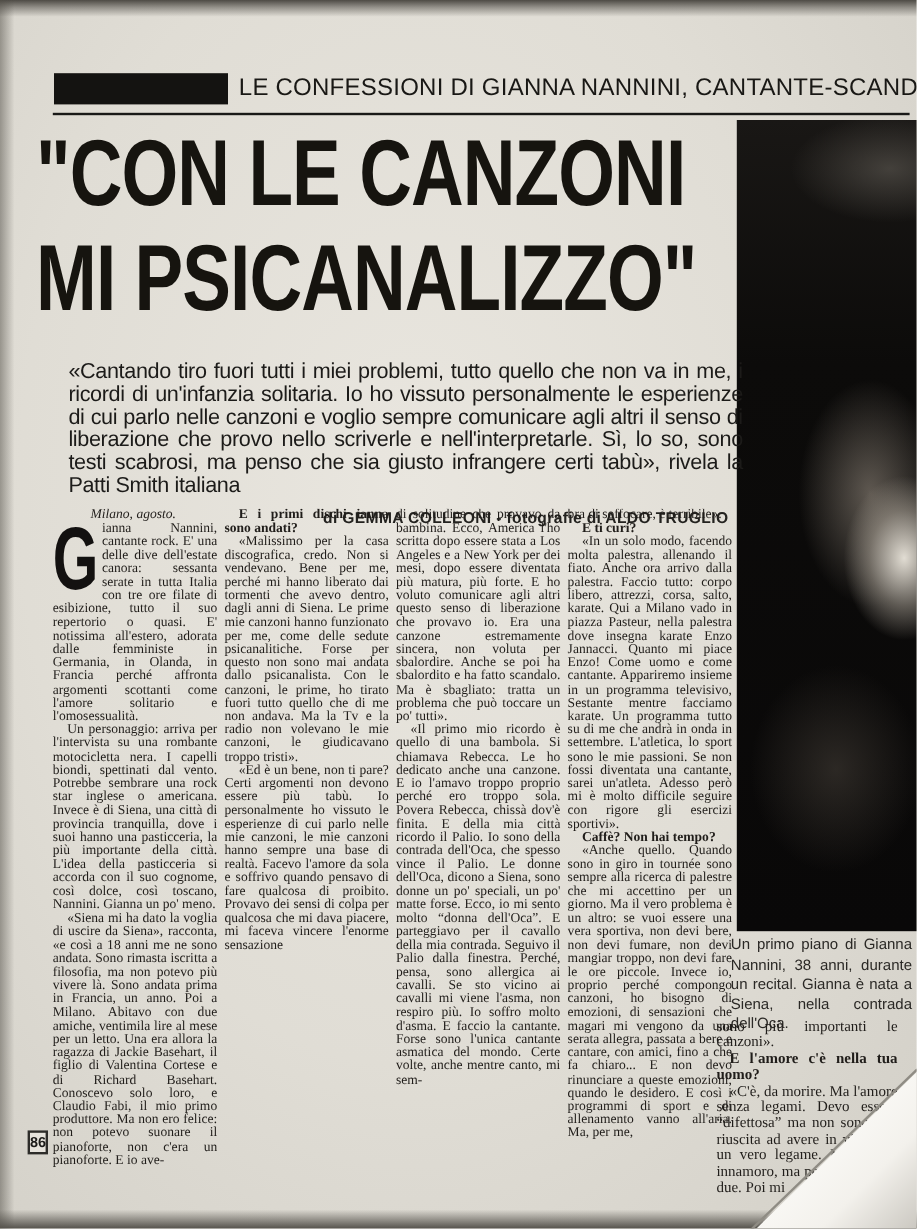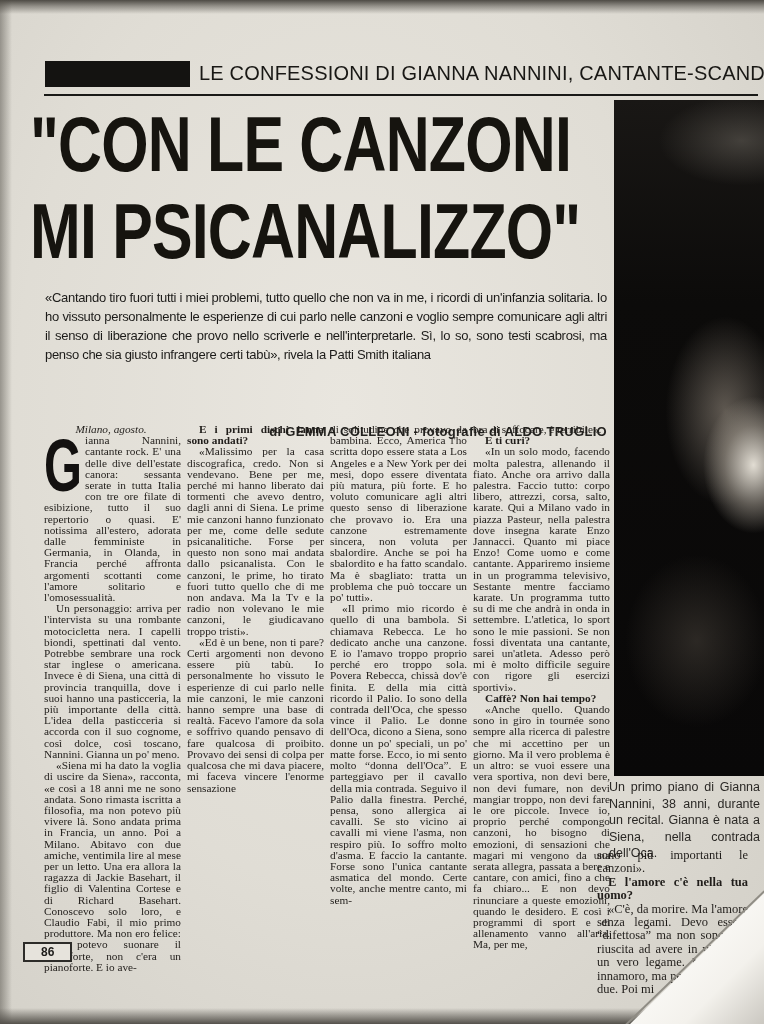--- a/index.html
+++ b/index.html
@@ -27,22 +27,22 @@
     transform:scaleX(.78);transform-origin:0 0;}
   
   .photo{position:absolute;left:614px;top:100px;width:150px;height:676px;
     background:
       radial-gradient(70px 95px at 93% 54%, rgba(236,231,221,.95), rgba(178,170,158,.5) 42%, rgba(0,0,0,0) 72%),
       radial-gradient(85px 135px at 74% 46%, rgba(150,140,128,.6), rgba(0,0,0,0) 70%),
       radial-gradient(110px 60px at 85% 6%, rgba(112,107,99,.5), rgba(0,0,0,0) 75%),
       radial-gradient(95px 115px at 55% 80%, rgba(72,66,59,.55), rgba(0,0,0,0) 75%),
       linear-gradient(180deg, #191715 0%, #0c0b0a 30%, #090808 100%);}
   
-  .lead{position:absolute;left:45px;top:288px;width:562px;margin:0;
-    font-family:"Liberation Sans", sans-serif;font-size:13px;letter-spacing:-.3px;
+  .lead{position:absolute;left:45px;top:288px;width:562px;margin:12px;
+    font-family:"Liberation Sans", sans-serif;font-size:18px;letter-spacing:-.3px;
     line-height:19px;text-align:justify;color:#1c1b19;}
   .byline{position:absolute;left:45px;top:424px;width:562px;text-align:right;
     font-family:"Liberation Sans", sans-serif;font-weight:bold;font-size:13px;
     letter-spacing:.3px;color:#23221f;}
   
   .col{position:absolute;top:424px;width:137px;height:566px;overflow:hidden;
     font-size:11.3px;line-height:11.2px;text-align:justify;color:#201d1a;}
   .col-1{left:44px}.col-2{left:187px}.col-3{left:330px}.col-4{left:473px}
   .para{margin:0;}
   .para.body{text-indent:12px;}
@@ -55,21 +55,21 @@
     color:#131110;transform:scaleX(.66);transform-origin:0 0;}
   
   .caption{position:absolute;left:609px;top:779px;width:151px;
     font-family:"Liberation Sans", sans-serif;font-size:12.5px;line-height:16.5px;
     text-align:justify;color:#2a2825;}
   .col-5{position:absolute;left:597px;top:849px;width:151px;height:166px;overflow:hidden;
     font-size:12.5px;line-height:13.4px;top:849px;}
   .col-5 .para.body,.col-5 .para.question{text-indent:11px;}
   
   .page-num{position:absolute;left:23px;top:942px;z-index:2;
-    border:2px solid #2d2c29;background:#e6e3dc;padding:0 16px;
+    border:2px solid #2d2c29;background:#e6e3dc;padding:0 0;
     font-family:"Liberation Sans", sans-serif;font-weight:bold;font-size:12px;
     line-height:16px;color:#1c1b19;}
   
   .curl{position:absolute;right:0;bottom:0;width:138px;height:132px;z-index:6;}
   .curl-face{position:absolute;left:0;top:0;width:100%;height:100%;
     background:linear-gradient(315deg, #cbc8c1 0%, #f3f1ec 30%, #fbfaf7 60%, #e9e7e2 100%);
     clip-path:polygon(100% 1%, 100% 100%, 3% 100%);}
   .curl-edge{position:absolute;left:-2px;bottom:-4px;width:196px;height:2px;background:#8f8c84;
     transform:rotate(-44deg);transform-origin:0 100%;}
 </style>

